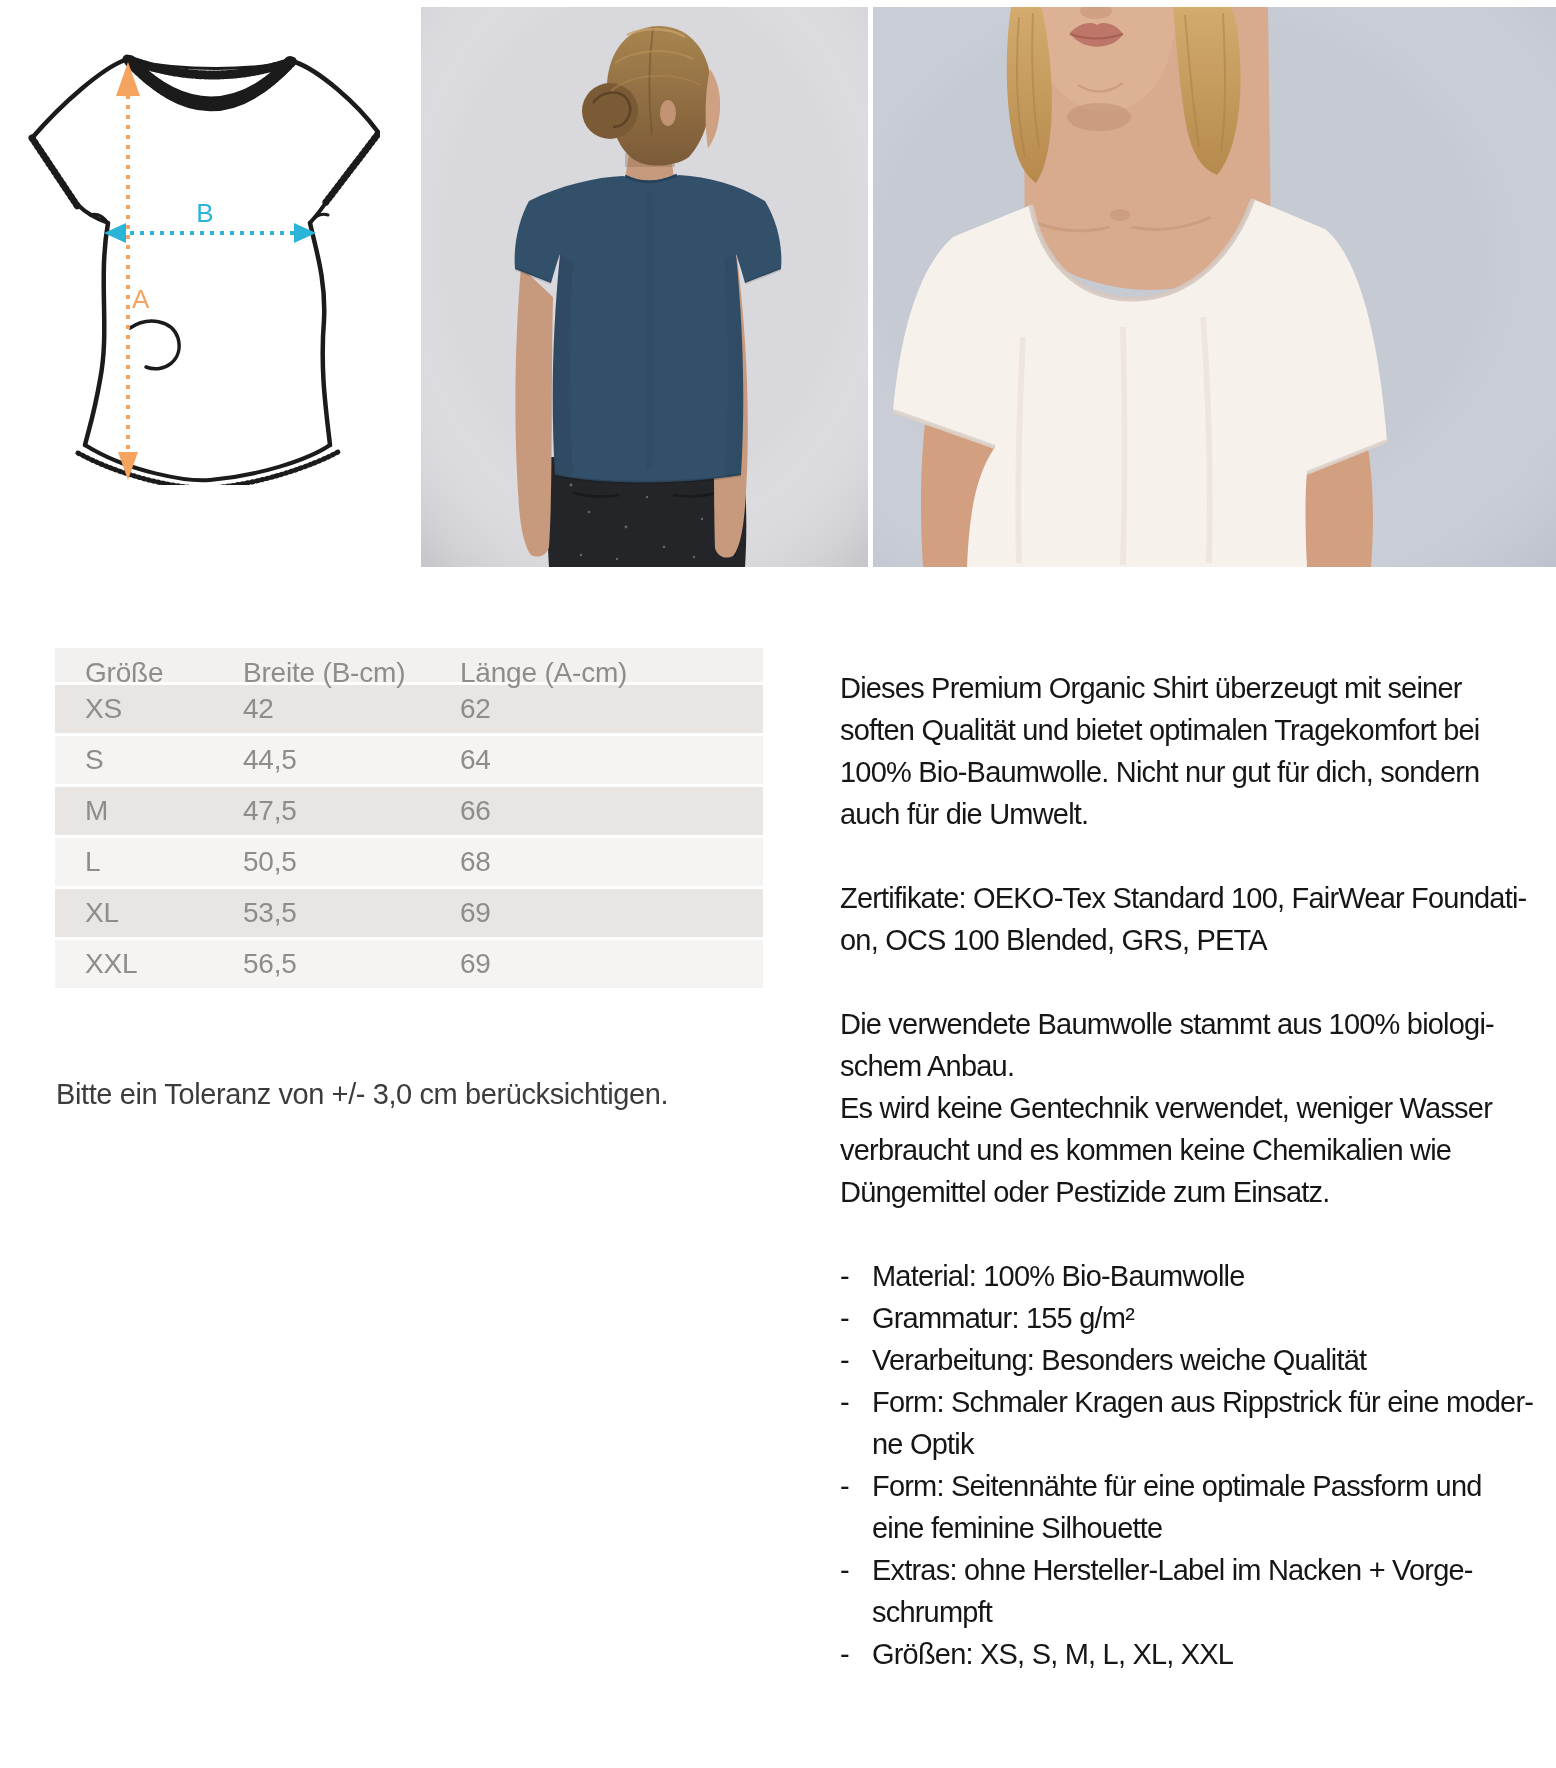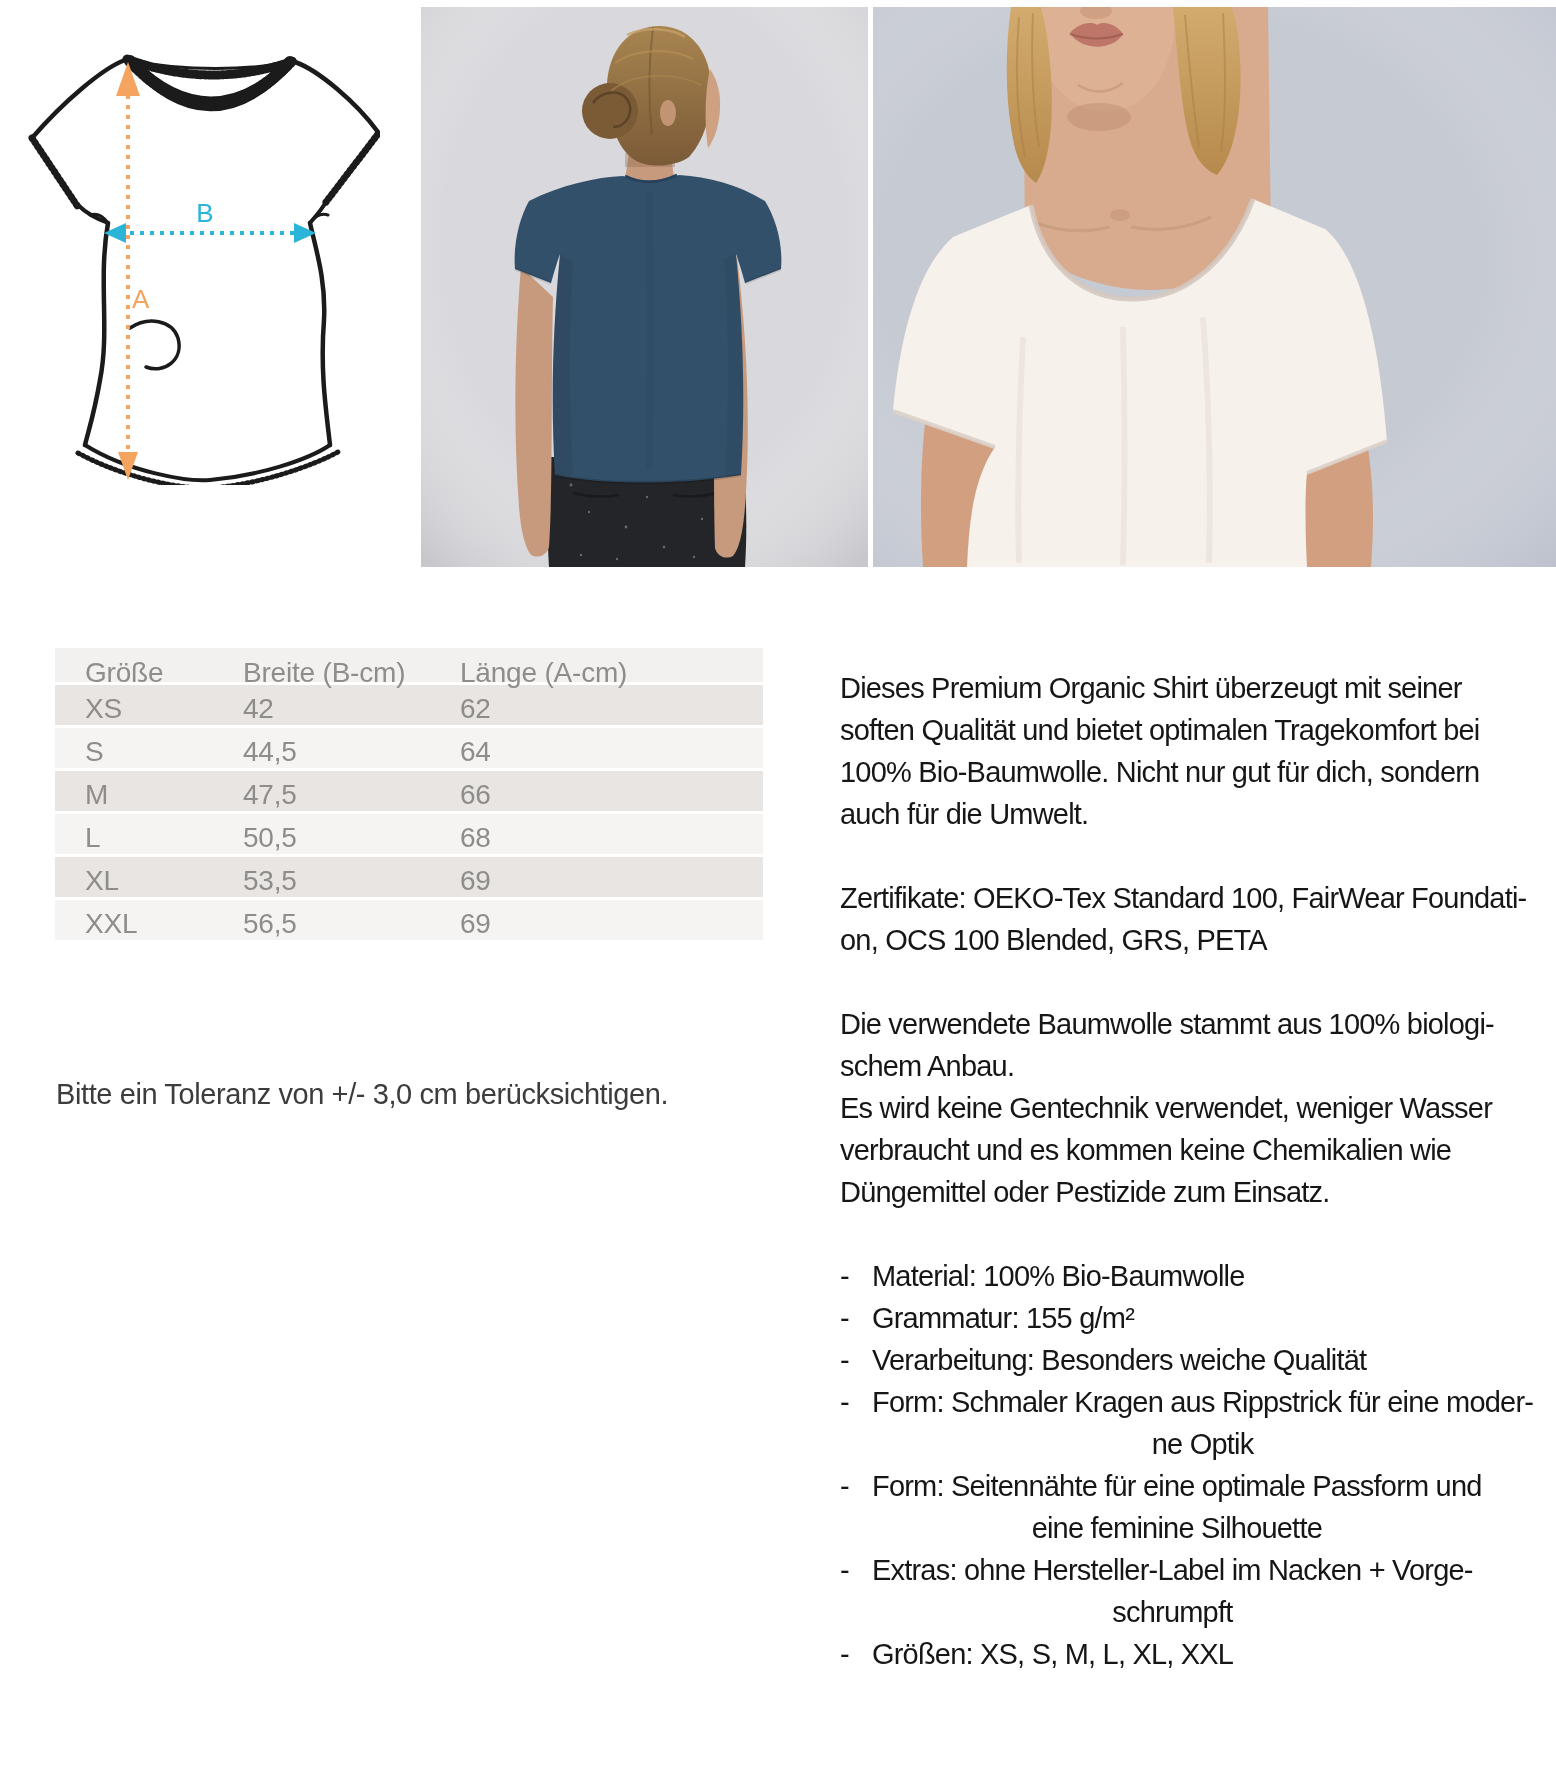--- a/index.html
+++ b/index.html
@@ -11,35 +11,35 @@
   .diagram{position:absolute;left:8px;top:40px;width:372px;height:445px;}
   .photo{position:absolute;top:7px;height:560px;}
   .photo-back{left:421px;width:447px;}
   .photo-front{left:873px;width:683px;}
   .photo svg{display:block;width:100%;height:100%;}
   
   .size-table{position:absolute;left:55px;top:648px;width:708px;
     font-size:28px;color:var(--tbl-text,#8e8d8b);letter-spacing:-0.2px;}
   .trow,.thead{display:grid;grid-template-columns:188px 217px 1fr;margin-bottom:3px;white-space:nowrap;}
   .thead{height:34px;line-height:50px;background:var(--th-bg,#f3f1ef);}
-  .trow{height:40px;line-height:48px;}
+  .trow{height:48px;line-height:48px;}
   .trow.dark{background:var(--row-dark,#e8e5e2);}
   .trow.light{background:var(--row-light,#f5f4f2);}
   .cell.c0{padding-left:30px;}
   
   .tolerance{position:absolute;left:56px;top:1076px;margin:0;font-size:29px;line-height:36px;
     color:var(--tol-text,#3c3c3c);letter-spacing:-0.4px;white-space:nowrap;}
   
   .description{position:absolute;left:840px;top:667px;width:716px;
     font-size:29px;line-height:42px;color:var(--desc-text,#161616);letter-spacing:-0.8px;}
   .description p.para{margin:0 0 42px 0;white-space:nowrap;}
   .blist{margin:0;}
   .li{display:flex;}
   .li .dash{flex:0 0 32px;}
-  .li .txt{white-space:nowrap;text-align:center;}
+  .li .txt{white-space:nowrap;}
 </style>
 </head>
 <body>
 
 <div class="canvas">
 
   <svg class="diagram" viewBox="0 0 372 445">
     <g fill="none" stroke-linecap="round" stroke-linejoin="round" stroke="#1b1b1b">
 
       <path d="M117,20 C95,28 55,62 24,98" stroke-width="4.5"></path>

